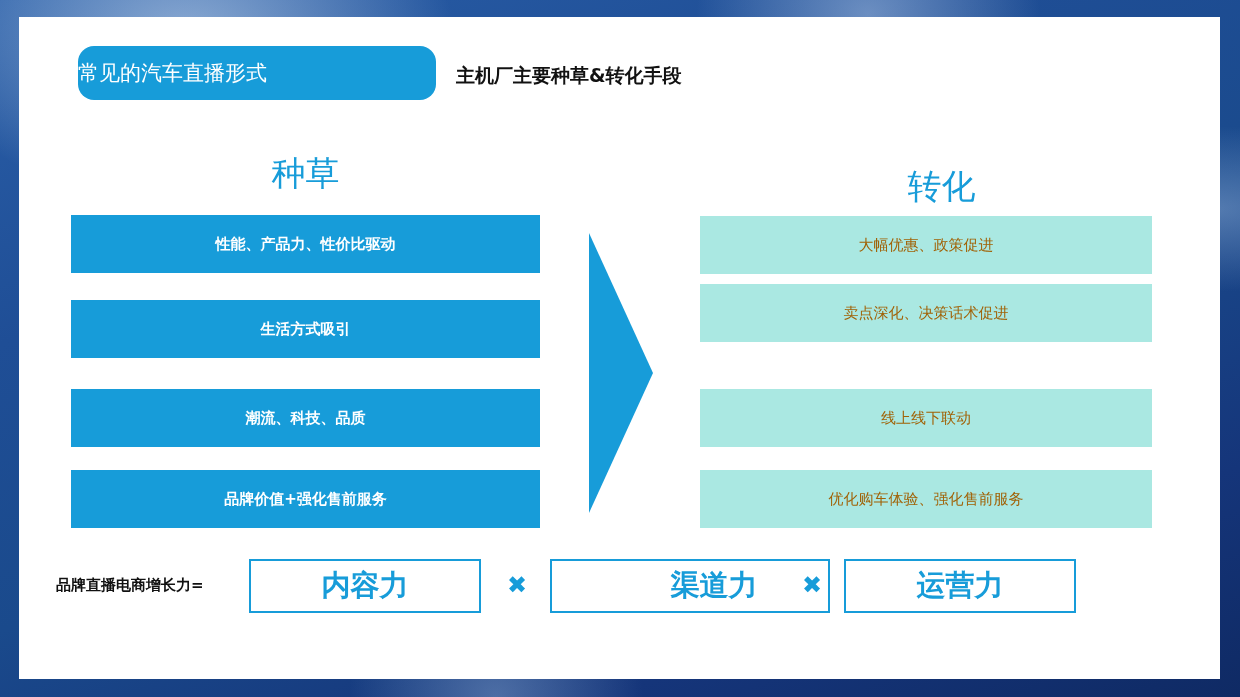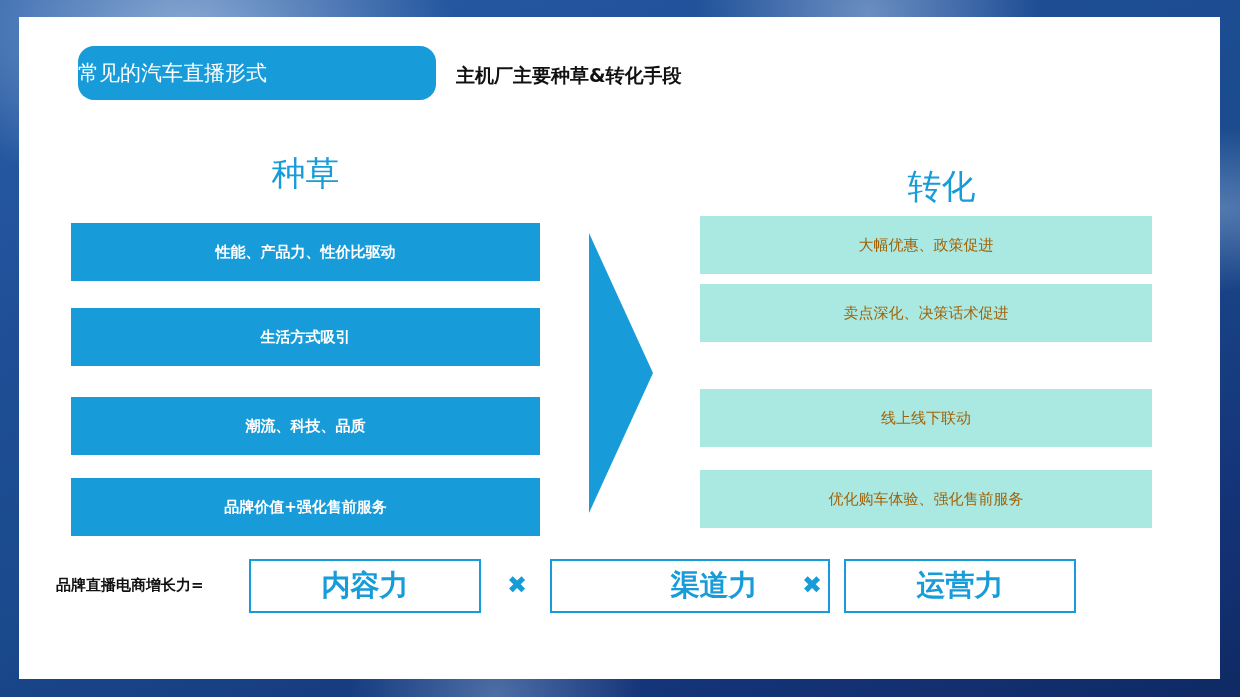--- a/index.html
+++ b/index.html
@@ -31,21 +31,21 @@
     .col-title {
       font-size: 34px; font-weight: normal; color: #179cd9; text-align: center;
       line-height: 40px;
     }
     .left-title { left: 71px; width: 469px; top: 153px; }
     .right-title { left: 707px; width: 469px; top: 153px; margin-top: 13px; }
     .box {
       display: flex; align-items: center; justify-content: center;
       font-size: 15px;
     }
-    .box-left { background: #179cd9; color: #ffffff; font-weight: bold; left: 71px; width: 469px; height: 58px; margin-top: 8px; }
+    .box-left { background: #179cd9; color: #ffffff; font-weight: bold; left: 71px; width: 469px; height: 58px; }
     .box-right { background: #aae8e2; color: #a16207; left: 700px; width: 452px; height: 58px; }
     .arrow { left: 589px; top: 233px; width: 64px; height: 280px; }
     .formula-label { left: 56px; top: 573px; font-size: 15px; font-weight: bold; color: #111; line-height: 24px; }
     .factor-box {
       top: 559px; width: 228px; height: 50px;
       border: 2px solid #179cd9; background: #fff;
       display: flex; align-items: center; justify-content: center;
       color: #179cd9; font-size: 29px; font-weight: bold; text-align: center;
     }
     .times {

